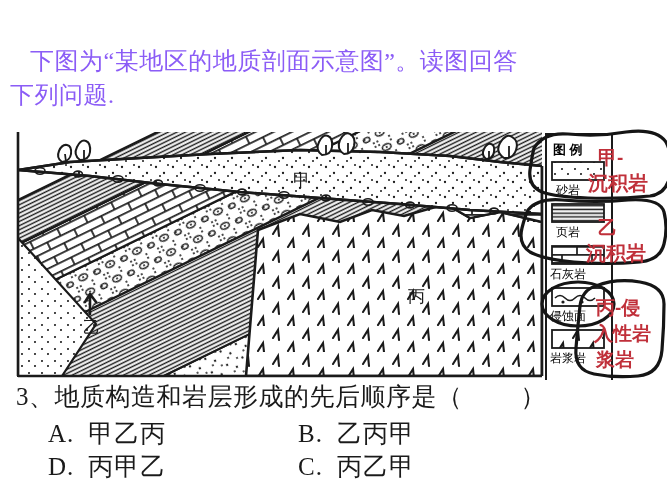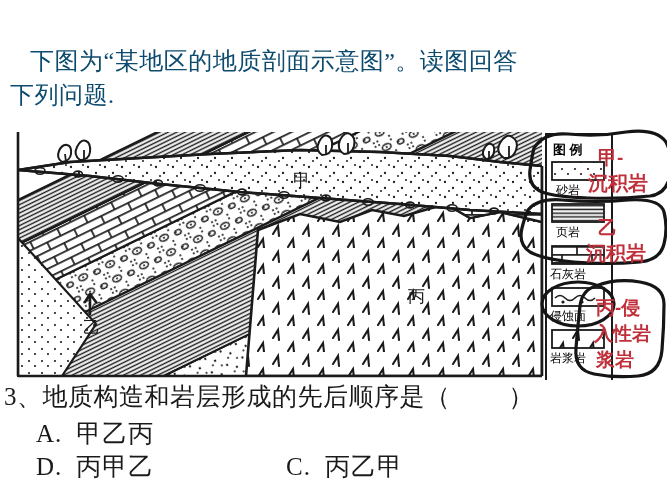--- a/index.html
+++ b/index.html
@@ -11,33 +11,33 @@
     position:relative;
     overflow:hidden;
   }
   #stage{position:absolute;left:0;top:0;width:667px;height:500px;}
 
   
   .header{
     position:absolute;left:0;top:44px;width:615px;
     font-size:24px;line-height:34px;
     letter-spacing:0.5px;
-    color:#0c4a6e;
+    color:#8b5cf6;
   }
   .header .l1{display:block;padding-left:30px;}
   .header .l2{display:block;padding-left:10px;}
 
   
   #diagram{position:absolute;left:0;top:118px;width:560px;height:258px;}
   #diagram svg{display:block;}
 
   
 
   
-  .qblock{position:absolute;left:0;top:380px;width:543px;}
+  .qblock{position:absolute;left:0;top:380px;width:543px;padding-left:12px;}
   .qline{font-size:25px;line-height:33px;padding-left:4px;letter-spacing:0.5px;}
   .opts{margin-top:4px;}
   .optrow{display:flex;font-size:25px;line-height:33px;letter-spacing:1px;padding-left:36px;}
   .optrow .o{width:250px;}
   .optrow .o .k{font-family:"Liberation Serif",serif;}
   .optrow .o .v{margin-left:14px;}
 
   .redmark{fill:none;stroke:#151515;stroke-width:3.2;stroke-linecap:round;stroke-linejoin:round;}
   .redtext{fill:#c0303a;font-family:"Liberation Sans","DejaVu Sans",sans-serif;font-weight:bold;}
 </style>
@@ -263,20 +263,23 @@
 
   <div class="qblock">
     <div class="qline">
       <span>3、</span><span>地质构造和岩层形成的先后顺序是（</span><span style="display:inline-block;width:58px;"></span><span>）</span>
     </div>
     <div class="opts">
       <div class="optrow">
         <span class="o">
           <span class="k">A.</span><span class="v">甲乙丙</span>
         </span>
+        <span class="o">
+          <span class="k">B.</span><span class="v">乙丙甲</span>
+        </span>
       </div>
       <div class="optrow">
         <span class="o">
           <span class="k">D.</span><span class="v">丙甲乙</span>
         </span>
         <span class="o">
           <span class="k">C.</span><span class="v">丙乙甲</span>
         </span>
       </div>
     </div>

